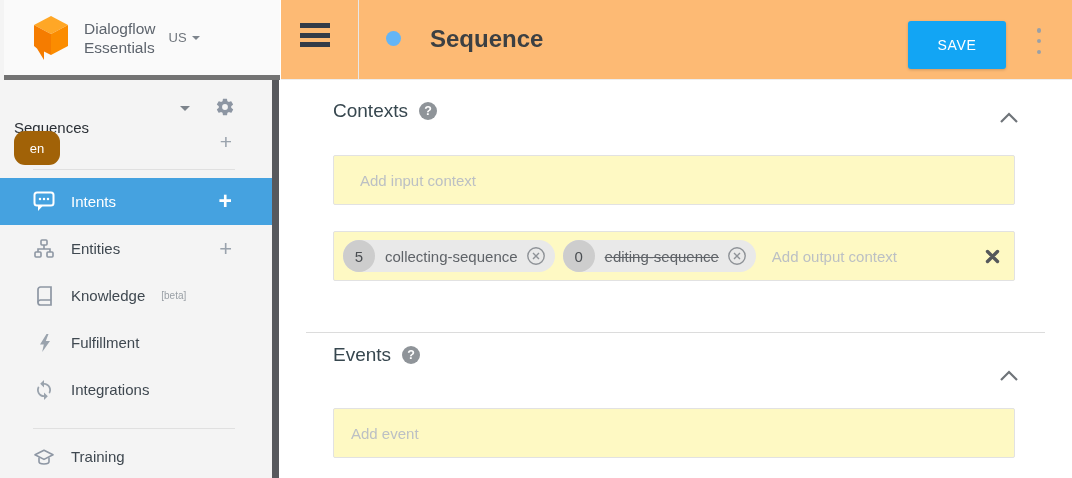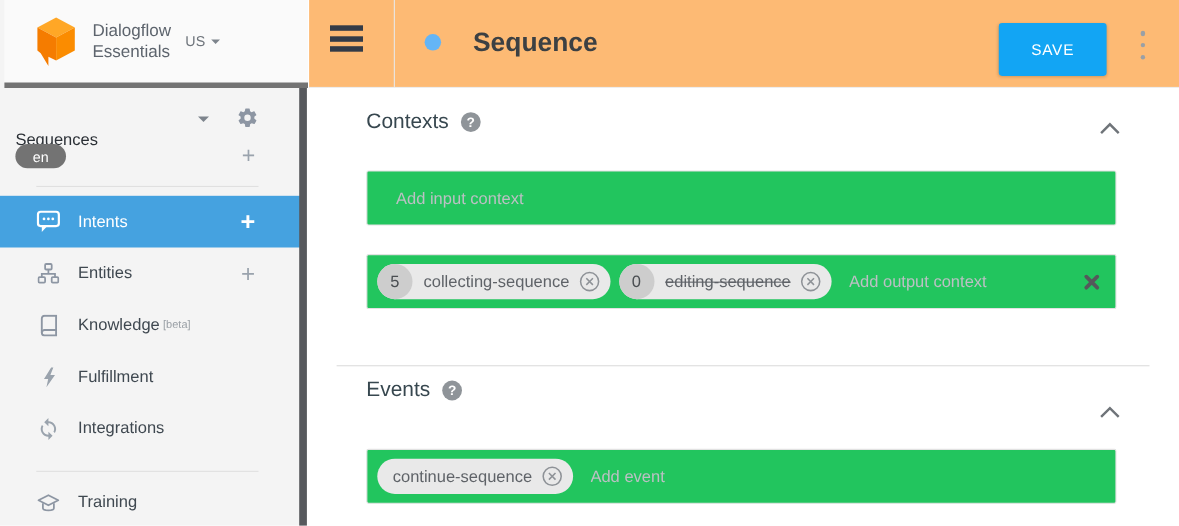--- a/index.html
+++ b/index.html
@@ -12,34 +12,34 @@
                  border-bottom:5px solid #737373; display:flex; align-items:center; padding-left:27px; }
   .brand-text { margin-left:13px; font-size:15.5px; color:#5d646d; line-height:19px; }
   .region-selector { margin-left:13px; display:flex; align-items:center; gap:5px;
                      font-size:13px; color:#6f757c; cursor:pointer; }
   .caret-down { width:0; height:0; border-left:4px solid transparent; border-right:4px solid transparent;
                 border-top:4px solid #7d848c; }
   .agent-caret { position:absolute; left:180px; top:106px; border-left:5px solid transparent;
                  border-right:5px solid transparent; border-top:5px solid #7d848c; }
   .agent-name { position:absolute; left:14px; top:119px; font-size:15px; color:#2b3036; }
   .gear-btn { position:absolute; right:41px; top:97px; width:20px; height:20px; cursor:pointer; }
-  .lang-badge { position:absolute; left:14px; top:131px; min-width:46px; height:22px; padding:0 12px;
-                border-radius:11px; background:#737373; color:#fff; font-size:13px;
+  .lang-badge { position:absolute; left:14px; top:131px; min-width:46px; height:34px; padding:0 12px;
+                border-radius:11px; background:#a16207; color:#fff; font-size:13px;
                 display:flex; align-items:center; justify-content:center; }
   .lang-add { position:absolute; right:44px; top:131px; font-size:21px; color:#9aa3ad;
               line-height:22px; cursor:pointer; }
   .nav-divider { position:absolute; left:33px; width:202px; height:1px; background:#e0e0e0; }
   .nav { position:absolute; left:0; top:178px; width:276px; }
   .nav-item { height:47px; display:flex; align-items:center; padding:0 44px 0 33px;
               font-size:15px; color:#3f4850; cursor:pointer; }
   .nav-item .nicon { width:22px; margin-right:16px; display:flex; align-items:center; justify-content:center; }
   .nav-item .plus { margin-left:auto; font-size:22px; color:#9aa3ad; }
   .nav-item.active { background:#45a2e0; color:#fff; }
   .nav-item.active .plus { color:#fff; font-weight:bold; font-size:23px; }
-  .beta-badge { font-size:10px; color:#9aa0a6; vertical-align:super; margin-left:3px; }
+  .beta-badge { font-size:10px; color:#9aa0a6; vertical-align:super; margin-left:16px; }
   .training-item { position:absolute; top:433px; left:0; width:276px; }
   .side-scrollbar { position:absolute; left:272px; top:80px; width:7px; height:398px; background:#57595d; }
 
   
   .main { position:absolute; left:281px; top:0; width:791px; height:478px; background:#fff; }
   .header { position:absolute; left:0; top:0; width:791px; height:80px; background:#fdba74;
             border-bottom:1px solid #ededed; }
   .hamburger { position:absolute; left:19px; top:23px; width:30px; cursor:pointer; }
   .hamburger div { height:5px; background:#333b47; margin-bottom:4.5px; }
   .header-vdivider { position:absolute; left:77px; top:0; width:1px; height:79px; background:#e8e8e8; }
@@ -54,21 +54,21 @@
   .overflow-menu span { width:4.5px; height:4.5px; border-radius:50%; background:#9aa0a6; }
 
   .section-heading { position:absolute; left:52px; display:flex; align-items:center; gap:11px;
                      font-size:19px; color:#37474f; }
   .help-icon { width:18px; height:18px; border-radius:50%; background:#8f9499; color:#fff;
                font-size:12.5px; font-weight:bold; display:flex; align-items:center;
                justify-content:center; cursor:pointer; }
   .collapse-btn { position:absolute; left:718px; width:20px; height:12px; cursor:pointer; }
 
   .text-field { position:absolute; left:52px; width:682px; height:50px; border:1px solid #e2e2e2;
-                border-radius:2px; background:#22c55e; display:flex; align-items:center;
+                border-radius:2px; background:#fef9c3; display:flex; align-items:center;
                 padding:0 14px 0 9px; }
   .text-field input { flex:1; min-width:40px; border:none; outline:none; font-size:15px;
                       color:#3c4043; font-family:inherit; background:transparent; padding-left:8px; }
   .text-field input::placeholder { color:#bcc0c4; }
   .plain-input { padding-left:17px !important; }
 
   .chip { display:inline-flex; align-items:center; height:32px; background:#e9e9e9; border-radius:16px;
           padding-right:9px; margin-right:8px; flex-shrink:0; }
   .chip-num { width:32px; height:32px; border-radius:50%; background:#cdcdcd; color:#4a4e52;
               font-size:15px; display:flex; align-items:center; justify-content:center; }
@@ -257,25 +257,16 @@
     <span>Events</span>
     <span class="help-icon">?</span>
   </div>
   <div class="collapse-btn" style="top:368px">
     <svg width="20" height="12" viewBox="0 0 20 12">
         <polyline points="2,10 10,2 18,10" fill="none" stroke="#6f7479" stroke-width="2.2"></polyline>
       </svg>
   </div>
 
   <div class="text-field" style="top:408px">
-    <span class="chip no-num">
-      <span class="chip-name">continue-sequence</span>
-      <span class="chip-remove">
-        <svg width="20" height="20" viewBox="0 0 20 20">
-            <circle cx="10" cy="10" r="8.2" fill="none" stroke="#8e9297" stroke-width="1.4"></circle>
-            <path d="M7 7l6 6M13 7l-6 6" stroke="#8e9297" stroke-width="1.4"></path>
-          </svg>
-      </span>
-    </span>
     <input placeholder="Add event" style="">
   </div>
 
 </div>
 
 </body></html>

